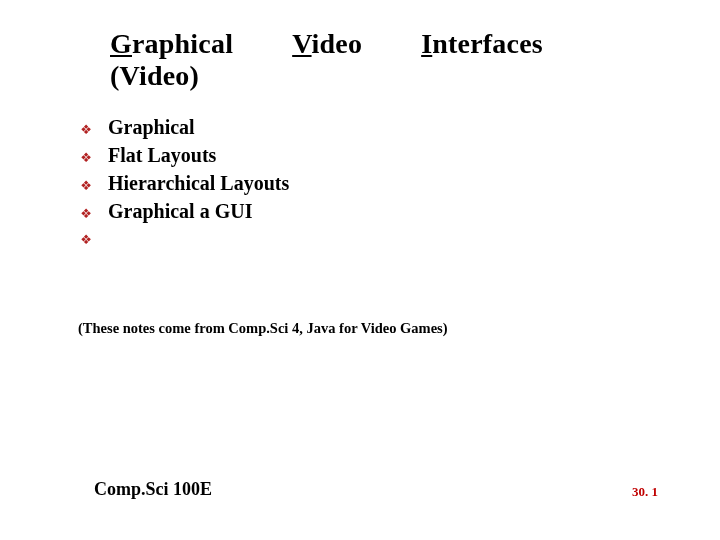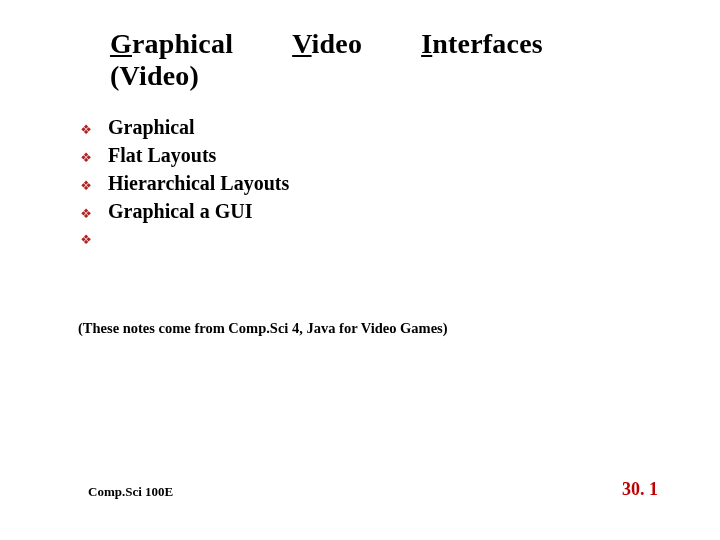--- a/index.html
+++ b/index.html
@@ -6,22 +6,22 @@
     html, body { width: 720px; height: 540px; background: #fff; font-family: "Times New Roman", Times, serif; color: #000; }
     .slide { position: relative; width: 720px; height: 540px; padding: 28px 62px 0 62px; }
     .title-row { margin-bottom: 24px; }
     .title-word { display: inline-block; font-weight: bold; font-size: 28px; letter-spacing: 0.2px; margin-right: 7px; margin-left: 48px; }
     .ul-first::first-letter { text-decoration: underline; }
     .bullets { margin-left: 18px; }
     .bullet-row { display: flex; align-items: baseline; margin-bottom: 2px; }
     .diamond { color: #b22222; font-size: 13px; margin-right: 16px; line-height: 24px; width: 12px; text-align: center; }
     .bullet-text { font-weight: bold; font-size: 20px; }
     .subnote { position: absolute; left: 78px; top: 320px; font-weight: bold; font-size: 14.5px; }
-    .footer-left { position: absolute; left: 88px; bottom: 40px; font-weight: bold; font-size: 13px; }
-    .footer-right { position: absolute; right: 62px; bottom: 40px; color: #c00000; font-weight: bold; font-size: 18px; }
+    .footer-left { position: absolute; left: 94px; bottom: 40px; font-weight: bold; font-size: 18px; }
+    .footer-right { position: absolute; right: 62px; bottom: 40px; color: #c00000; font-weight: bold; font-size: 13px; }
   </style>
 </head>
 <body>
 
 <div class="slide">
   <div class="title-row">
     <span class="title-word ul-first">Graphical</span>
     <span class="title-word ul-first">Video</span>
     <span class="title-word ul-first">Interfaces</span>
     <span class="title-word">(Video)</span>

